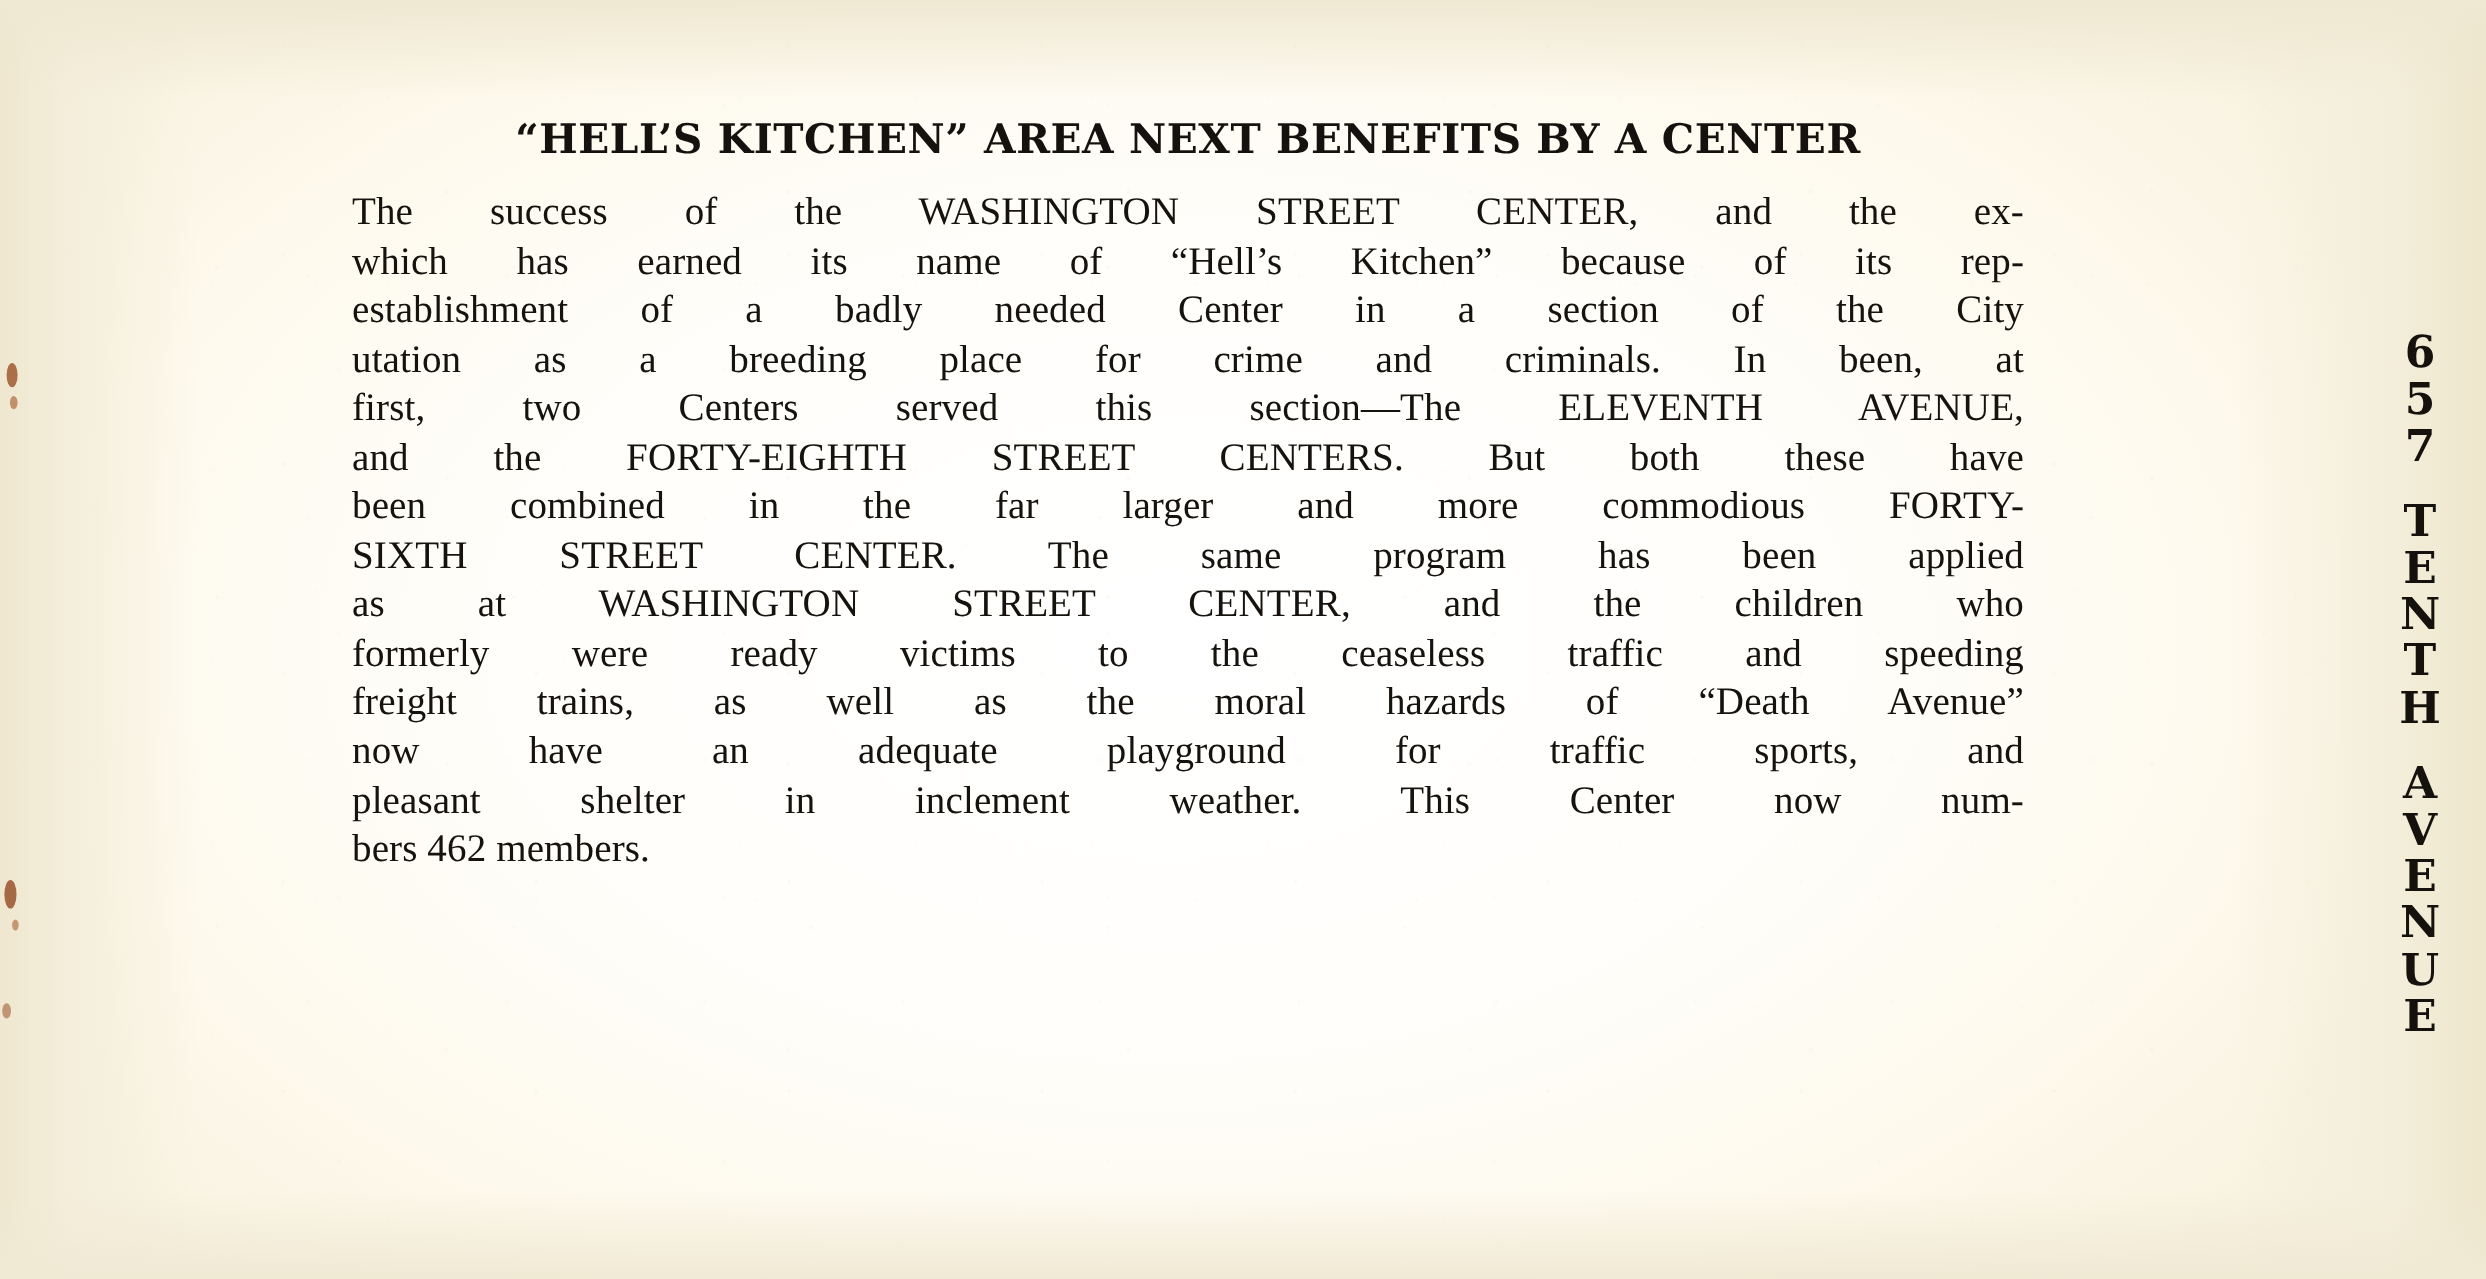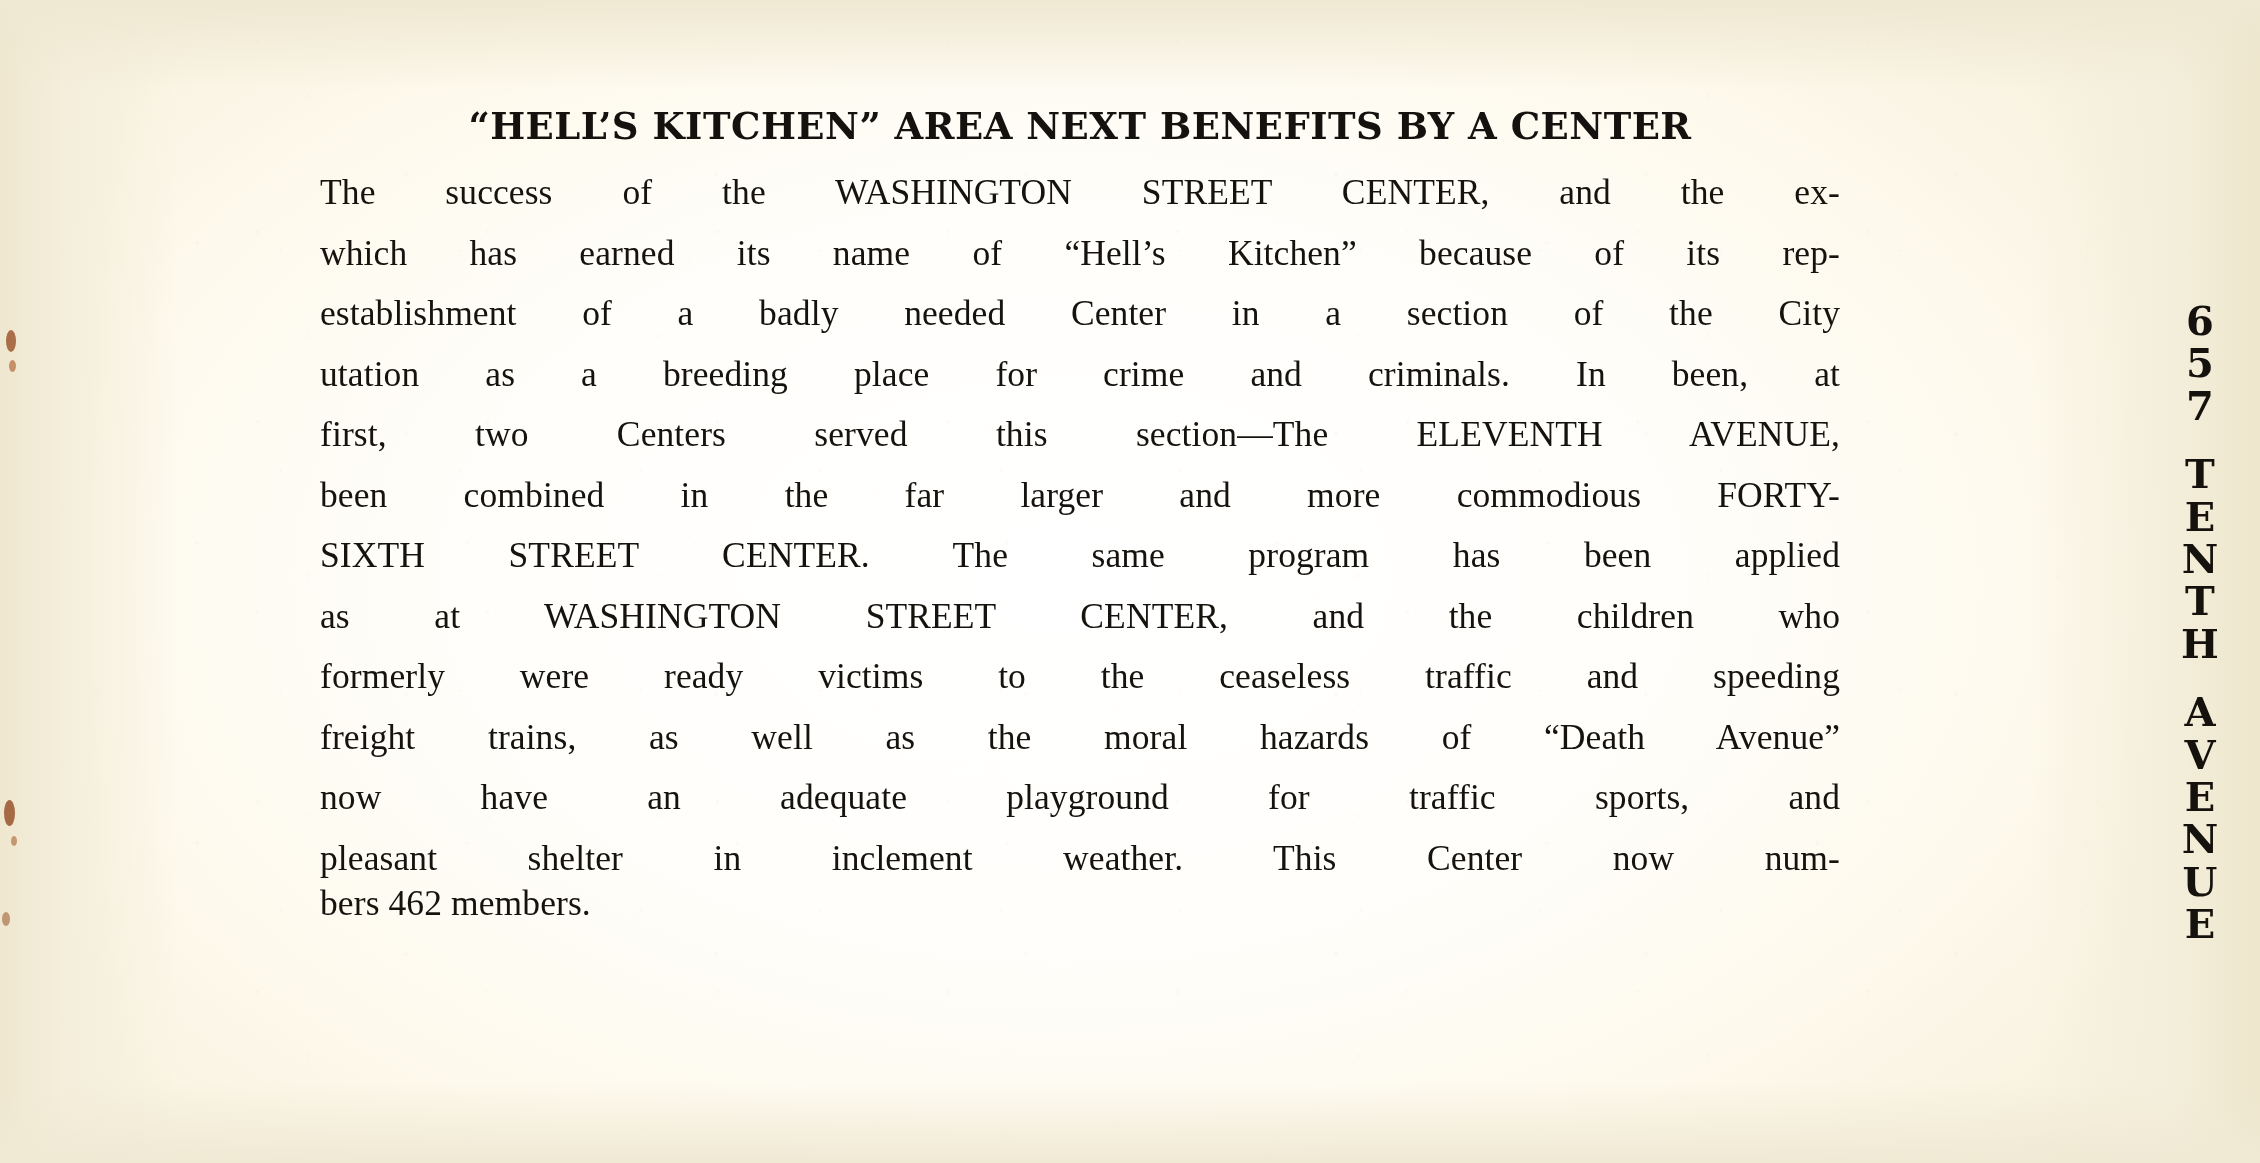--- a/index.html
+++ b/index.html
@@ -105,21 +105,20 @@
     margin: 0;
     letter-spacing: 0.1px;
   }
   .body-copy .line {
     display: block;
     white-space: nowrap;
   }
   .body-copy .line.justified {
     text-align: justify;
     white-space: normal;
-    margin-top: 16px;
   }
 
   .sidebar-label {
     position: absolute;
     right: 24px;
     top: 300px;
     width: 70px;
     font-family: "DejaVu Serif", "Liberation Serif", serif;
     font-weight: 700;
     font-size: 40px;
@@ -155,20 +154,21 @@
 
   <div class="content">
     <h1 class="headline">“HELL’S KITCHEN” AREA NEXT BENEFITS BY A CENTER</h1>
 
     <div class="body-copy">
       <span class="line justified" style="text-align-last: justify;">The success of the WASHINGTON STREET CENTER, and the ex-</span>
       <span class="line justified" style="text-align-last: justify;">which has earned its name of “Hell’s Kitchen” because of its rep-</span>
       <span class="line justified" style="text-align-last: justify;">establishment of a badly needed Center in a section of the City</span>
       <span class="line justified" style="text-align-last: justify;">utation as a breeding place for crime and criminals. In been, at</span>
       <span class="line justified" style="text-align-last: justify;">first, two Centers served this section—The ELEVENTH AVENUE,</span>
+      <span class="line justified" style="text-align-last: justify;">and the FORTY-EIGHTH STREET CENTERS. But both these have</span>
       <span class="line justified" style="text-align-last: justify;">been combined in the far larger and more commodious FORTY-</span>
       <span class="line justified" style="text-align-last: justify;">SIXTH STREET CENTER. The same program has been applied</span>
       <span class="line justified" style="text-align-last: justify;">as at WASHINGTON STREET CENTER, and the children who</span>
       <span class="line justified" style="text-align-last: justify;">formerly were ready victims to the ceaseless traffic and speeding</span>
       <span class="line justified" style="text-align-last: justify;">freight trains, as well as the moral hazards of “Death Avenue”</span>
       <span class="line justified" style="text-align-last: justify;">now have an adequate playground for traffic sports, and</span>
       <span class="line justified" style="text-align-last: justify;">pleasant shelter in inclement weather. This Center now num-</span>
       <span class="line">bers 462 members.</span>
     </div>
   </div>

